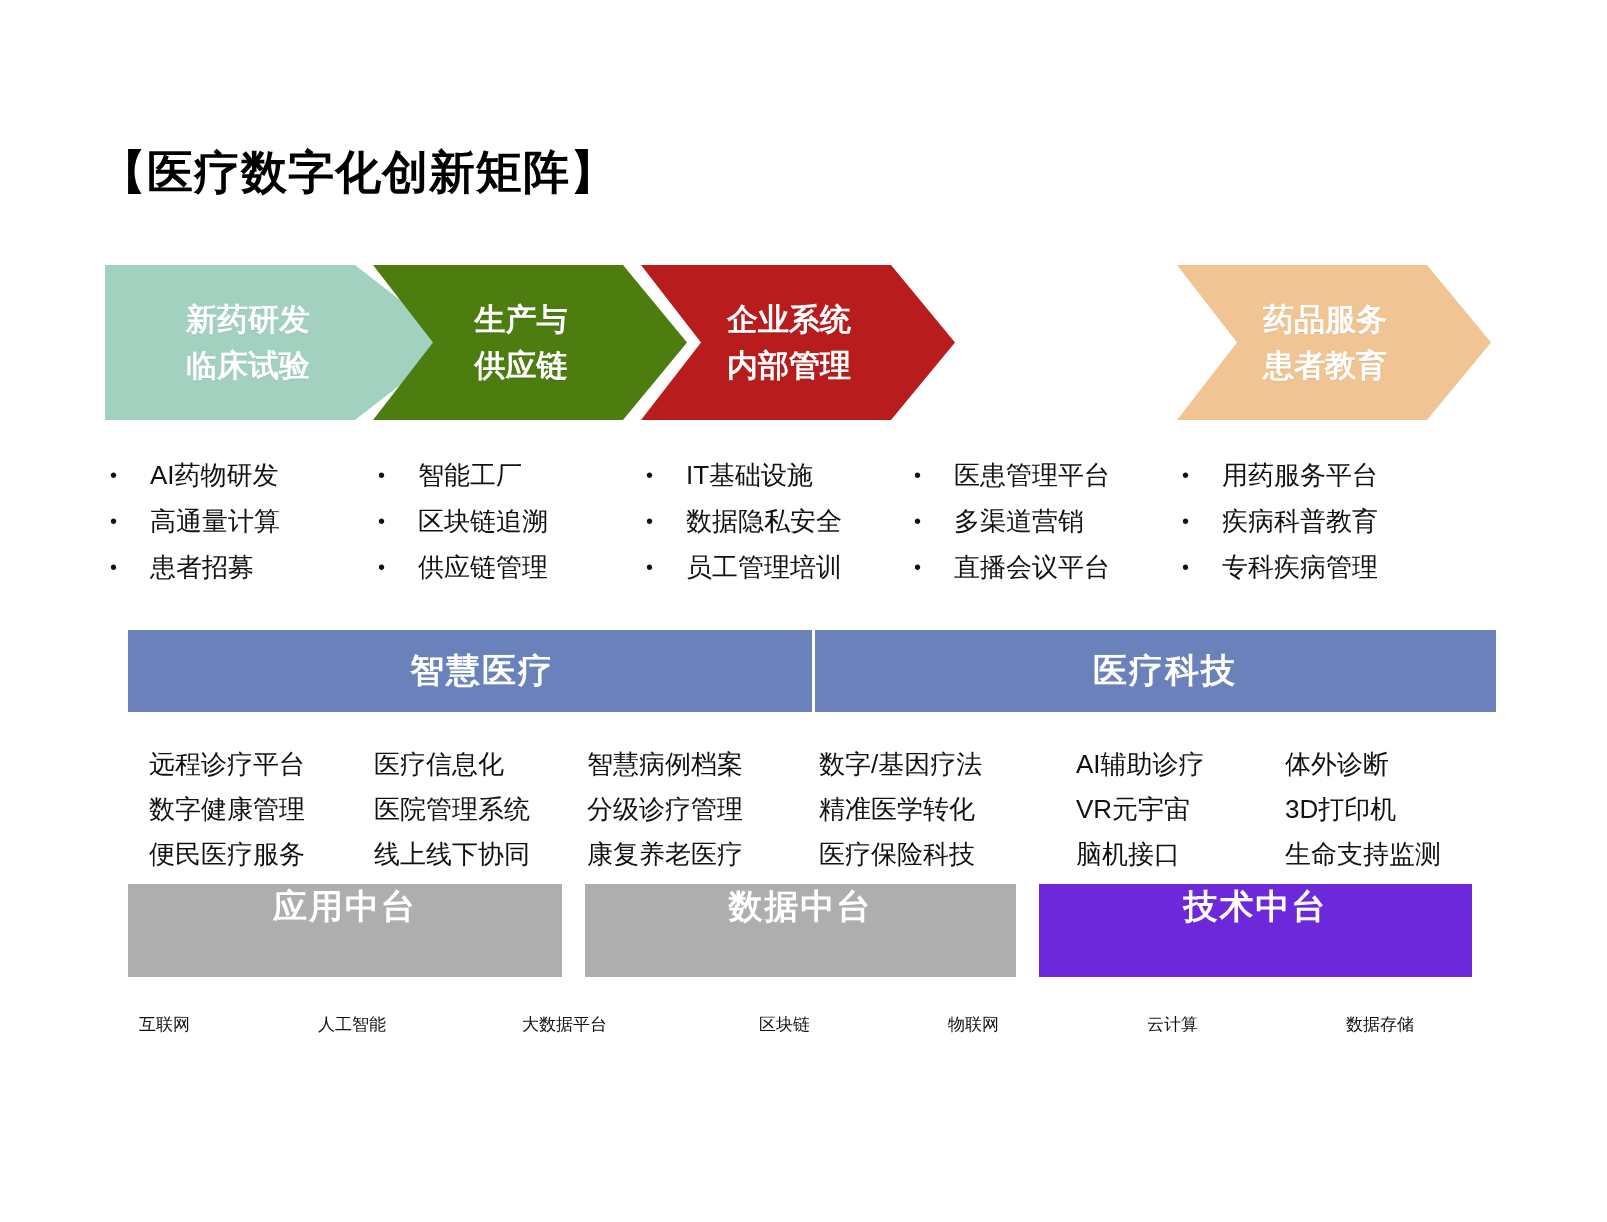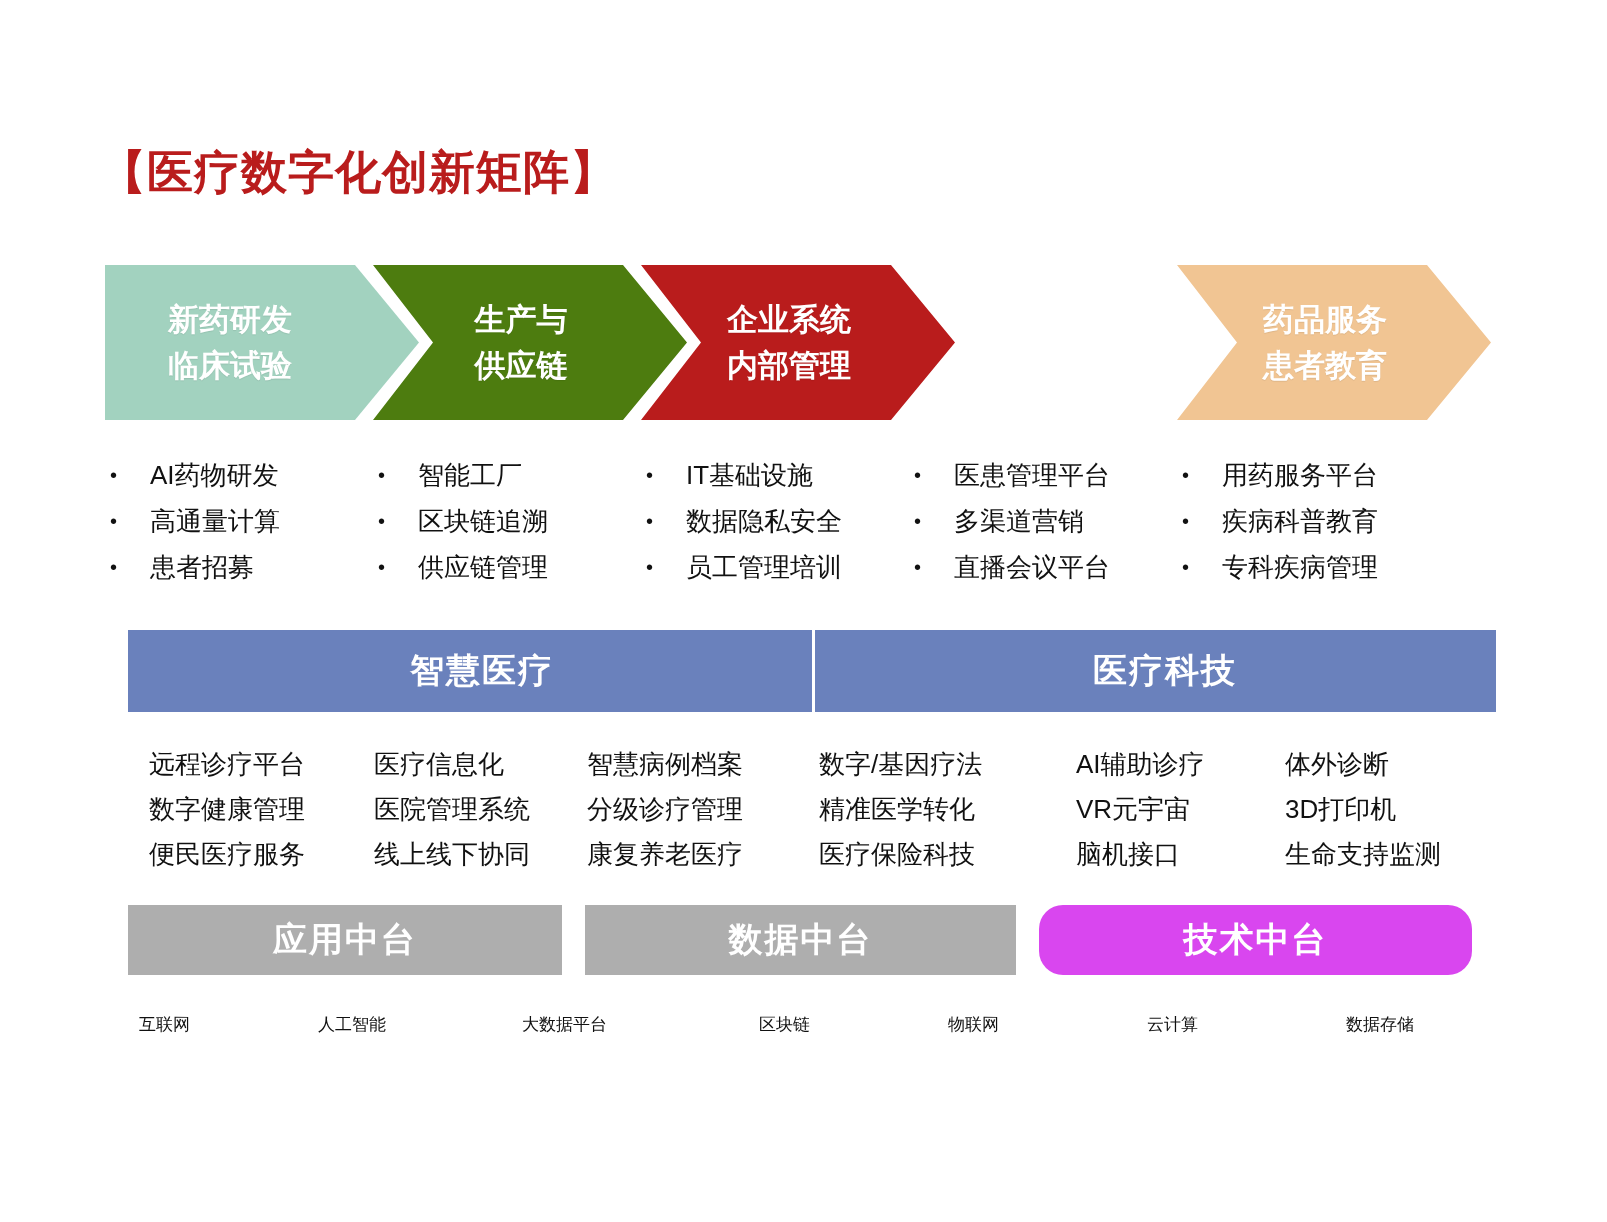--- a/index.html
+++ b/index.html
@@ -21,21 +21,21 @@
     letter-spacing: 1px;
   }
 
   
   .arrow {
     position: absolute;
     top: 265px;
     width: 314px;
     height: 155px;
   }
-  .arrow.first { clip-path: polygon(0 0, 250px 0, 100% 50%, 250px 100%, 0 100%); }
+  .arrow.first { clip-path: polygon(0 0, 250px 0, 100% 50%, 250px 100%, 0 100%); padding-left: 36px; }
   .arrow.next  { clip-path: polygon(0 0, 250px 0, 100% 50%, 250px 100%, 0 100%, 60px 50%); }
   .arrow-inner {
     position: absolute;
     inset: 0;
     display: flex;
     flex-direction: column;
     justify-content: center;
     align-items: center;
     padding-right: 64px;
   }
@@ -94,24 +94,23 @@
     display: flex;
     align-items: center;
     font-size: 26px;
     color: #111111;
     white-space: nowrap;
   }
 
   
   .banner-gray {
     position: absolute;
-    top: 905px;
-    height: 70px;
-    display: flex;
-    align-items: center;
+    top: 884px;
+    height: 93px;
+    display: flex;
     justify-content: center;
     color: #ffffff;
     font-size: 34px;
     font-weight: bold;
     letter-spacing: 2px;
   }
   .plat-a { left: 128px;  width: 434px; }
   .plat-b { left: 585px;  width: 431px; }
   .plat-c { left: 1039px; width: 433px; }
 
@@ -122,21 +121,21 @@
     font-size: 17px;
     color: #111111;
     white-space: nowrap;
   }
 </style>
 </head>
 <body>
 
 <div class="canvas">
 
-  <h1 class="title" style="color: #b91c1c;">【医疗数字化创新矩阵】</h1>
+  <h1 class="title" style="color: #000000;">【医疗数字化创新矩阵】</h1>
 
   <div class="arrow first" style="left: 105px; background-color: rgb(162, 210, 191);">
     <div class="arrow-inner">
       <div class="arrow-line">新药研发</div>
       <div class="arrow-line">临床试验</div>
     </div>
   </div>
   <div class="arrow next" style="left: 373px; background-color: #4d7c0f;">
     <div class="arrow-inner">
       <div class="arrow-line">生产与</div>
@@ -265,21 +264,21 @@
     <div class="sec-item">3D打印机</div>
     <div class="sec-item">生命支持监测</div>
   </div>
 
   <div class="banner-gray plat-a" style="background-color: rgb(174, 174, 174);">
     <span>应用中台</span>
   </div>
   <div class="banner-gray plat-b" style="background-color: rgb(174, 174, 174);">
     <span>数据中台</span>
   </div>
-  <div class="banner-gray plat-c" style="background-color: #d946ef; border-radius: 24px;">
+  <div class="banner-gray plat-c" style="background-color: #6d28d9;">
     <span>技术中台</span>
   </div>
 
   <div class="tech" style="left:139px">互联网</div>
   <div class="tech" style="left:318px">人工智能</div>
   <div class="tech" style="left:522px">大数据平台</div>
   <div class="tech" style="left:759px">区块链</div>
   <div class="tech" style="left:948px">物联网</div>
   <div class="tech" style="left:1147px">云计算</div>
   <div class="tech" style="left:1346px">数据存储</div>

